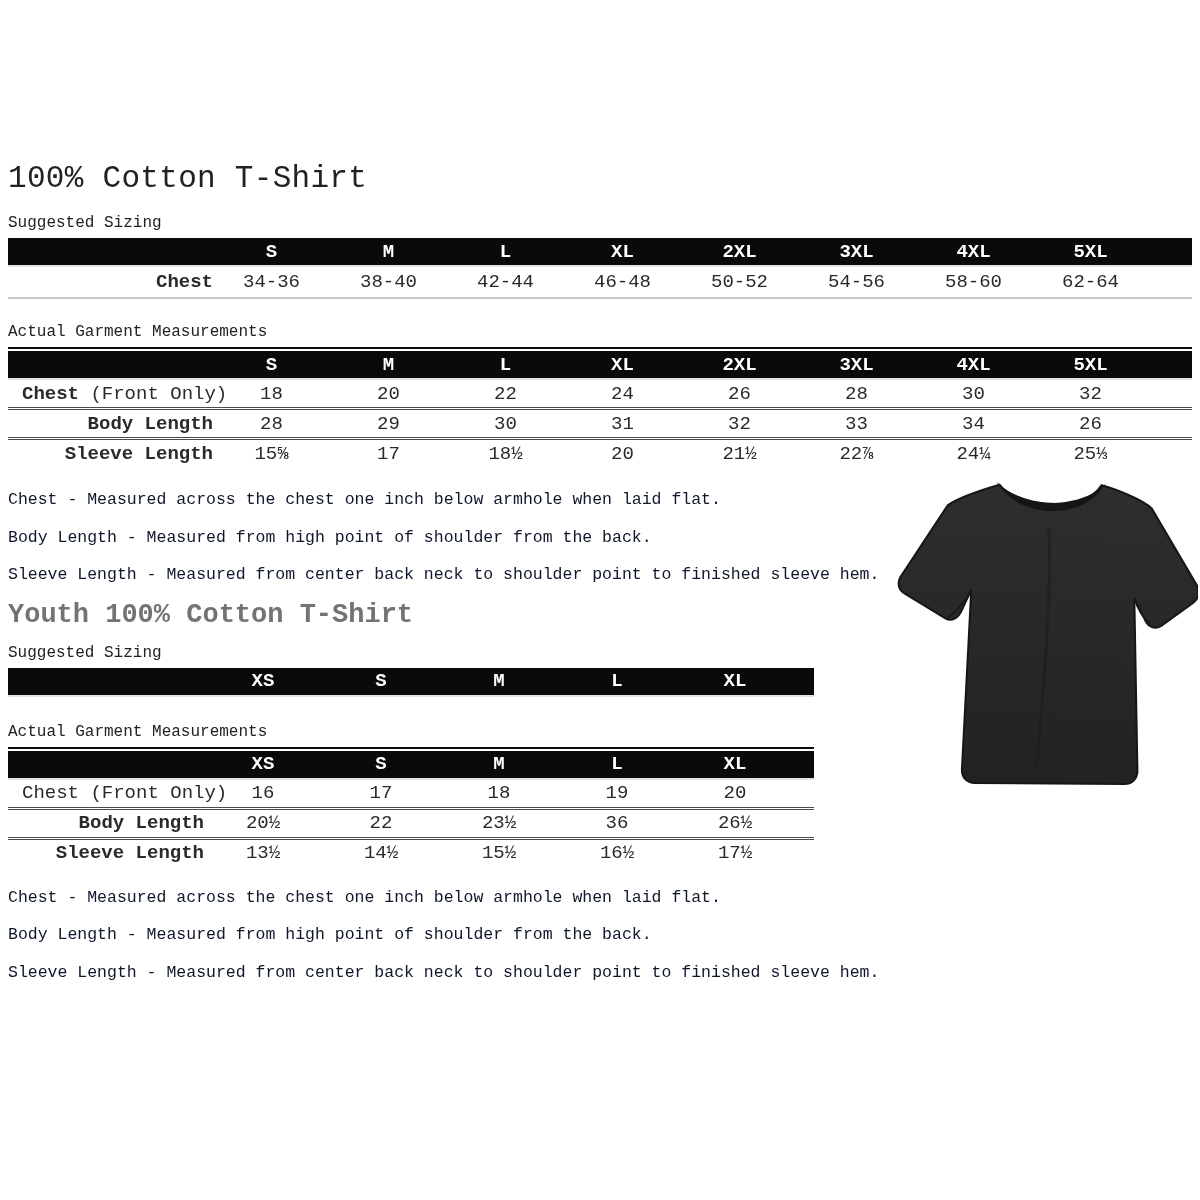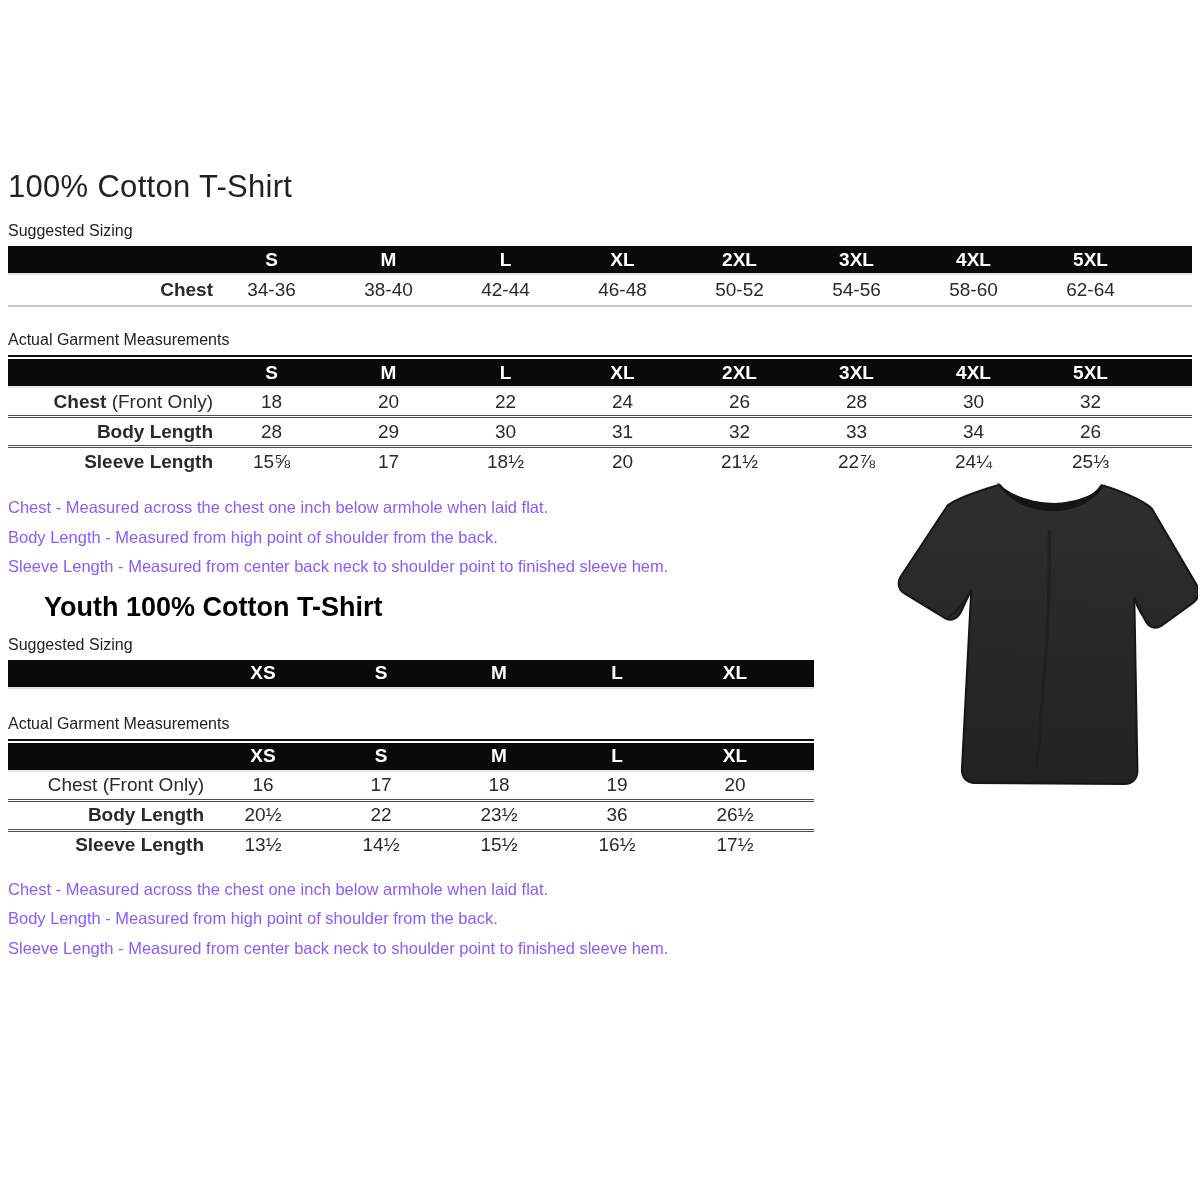--- a/index.html
+++ b/index.html
@@ -2,21 +2,21 @@
 <html><head>
 <meta charset="utf-8">
 <style>
   html, body { margin:0; padding:0; }
   body {
     width:1200px; height:1200px; position:relative;
     background:#ffffff; color:#1f1f1f;
     font-family:"Liberation Sans", sans-serif;
     overflow:hidden;
   }
-  .content { position:absolute; left:8px; top:166px; width:1184px; }
+  .content { position:absolute; left:8px; top:158px; width:1184px;font-family:Liberation Mono, monospace; }
 
   
   .header-row { display:flex; align-items:flex-start; height:48px; }
   .page-title {
     font-size:31px; font-weight:500; letter-spacing:0.3px; color:#222;
     width:338px; white-space:nowrap; padding-top:3px;
   }
   .banner {
     width:553px; height:42px; background:#0a0a0a; color:#ffffff;
     display:flex; align-items:center; justify-content:center;
@@ -38,23 +38,23 @@
   td.label { text-align:right; padding-left:14px; white-space:nowrap; }
   .b { font-weight:bold; }
 
   tr.ruled td { border-bottom:2px solid #c6c6c6; }
   .actual-wrap { border-top:2px solid #0b0b0b; padding-top:2px; }
   tr.head th { border-bottom:2px solid #e3e3e3; }
   tr.sep td { border-top:3px double #4c4c4c; }
   table.measure td { height:27px; }
 
   .notes { margin-top:18px; }
-  .note-line { font-size:16.5px; line-height:29.5px; color:#8b5cf6; }
-
-  .youth-title { font-size:27px; font-weight:bold; color:#000000; margin-top:10px; height:34px;margin-left:36px; }
+  .note-line { font-size:16.5px; line-height:29.5px; color:#0f172a;margin-top:8px; }
+
+  .youth-title { font-size:27px; font-weight:bold; color:#737373; margin-top:10px; height:34px; }
 
   .tshirt-wrap { position:absolute; left:892px; top:468px; width:306px; height:352px; }
 </style>
 </head>
 <body>
 
 <div class="content">
 
   <div class="header-row">
     <div class="page-title">100% Cotton T-Shirt</div>

